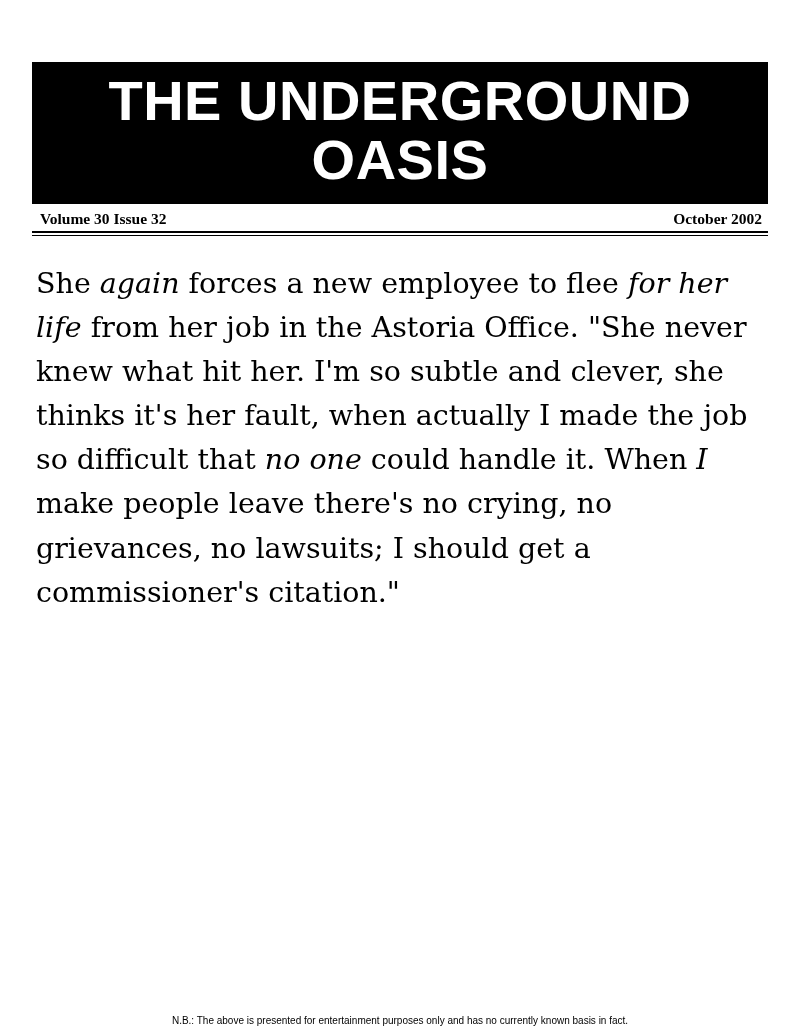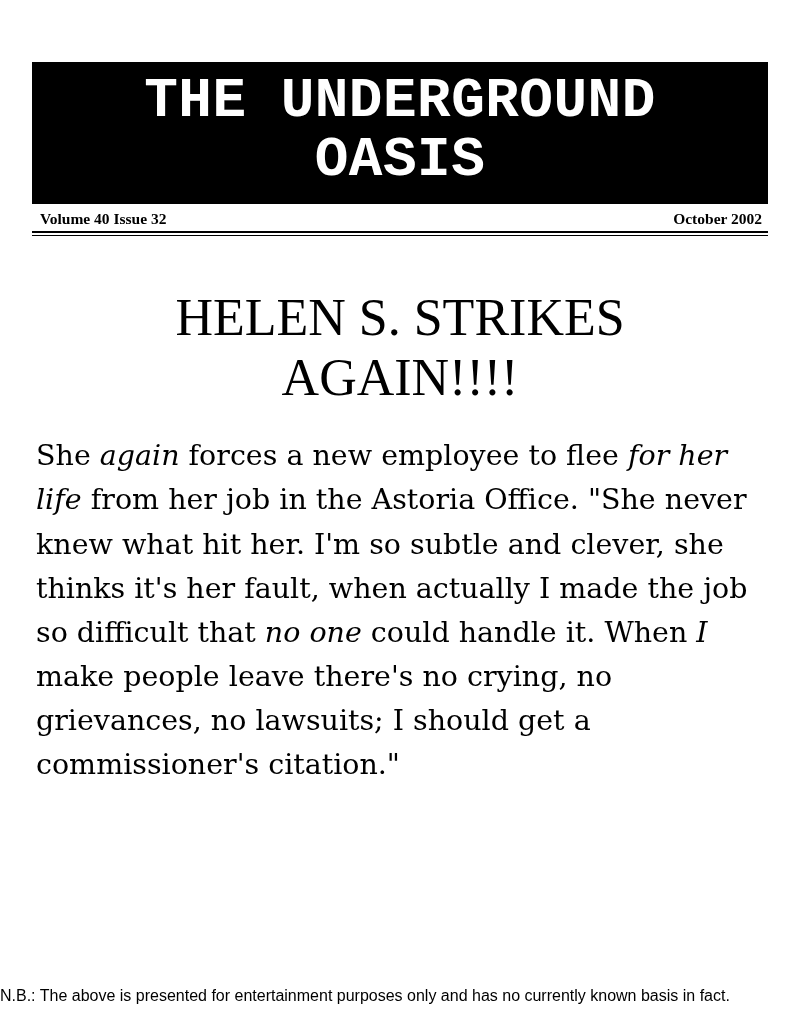--- a/index.html
+++ b/index.html
@@ -25,21 +25,21 @@
 
   
   .masthead {
     margin: 62px 32px 0 32px;
     background: #000000;
     color: #ffffff;
     text-align: center;
     padding: 10px 10px 14px 10px;
   }
   .masthead-title {
-    font-family: Liberation Mono, monospace;
+    font-family: Liberation Sans, sans-serif;
     font-weight: bold;
     font-size: 56px;
     line-height: 1.05;
     letter-spacing: 0.5px;
     margin: 0;
   }
 
   
   .volume-bar {
     margin: 6px 32px 0 32px;
@@ -81,42 +81,42 @@
   }
   .article em {
     font-style: italic;
   }
 
   
   .footnote {
     position: absolute;
     left: 0;
     right: 0;
-    top: 924px;
+    top: 952px;
+    text-align: center;
     font-family: "Liberation Sans", sans-serif;
-    font-size: 16px;
+    font-size: 10px;
     line-height: 1.3;
   }
 </style>
 </head>
 <body>
 
 <div class="page">
 
   <div class="masthead">
     <h1 class="masthead-title">THE UNDERGROUND OASIS</h1>
   </div>
 
   <div class="volume-bar">
-    <span class="left">Volume 40  Issue 32</span>
+    <span class="left">Volume 30  Issue 32</span>
     <span class="right">October 2002</span>
   </div>
 
   <div class="rule-thick"></div>
   <div class="rule-thin"></div>
 
-  <h2 class="headline">HELEN S. STRIKES AGAIN!!!!</h2>
 
   <p class="article"><span>She </span><em>again</em><span> forces a new employee to flee </span><em>for her life</em><span> from her job in the Astoria Office.    "She never knew what hit her. I'm so subtle and clever, she thinks it's her fault, when actually I made the job so difficult that </span><em>no one</em><span> could handle it.  When </span><em>I</em><span> make people leave there's no crying, no grievances, no lawsuits;  I should get a commissioner's citation."</span></p>
 
   <div class="footnote">N.B.: The above is presented for entertainment purposes only and has no currently known basis in fact.</div>
 
 </div>
 
 </body></html>

